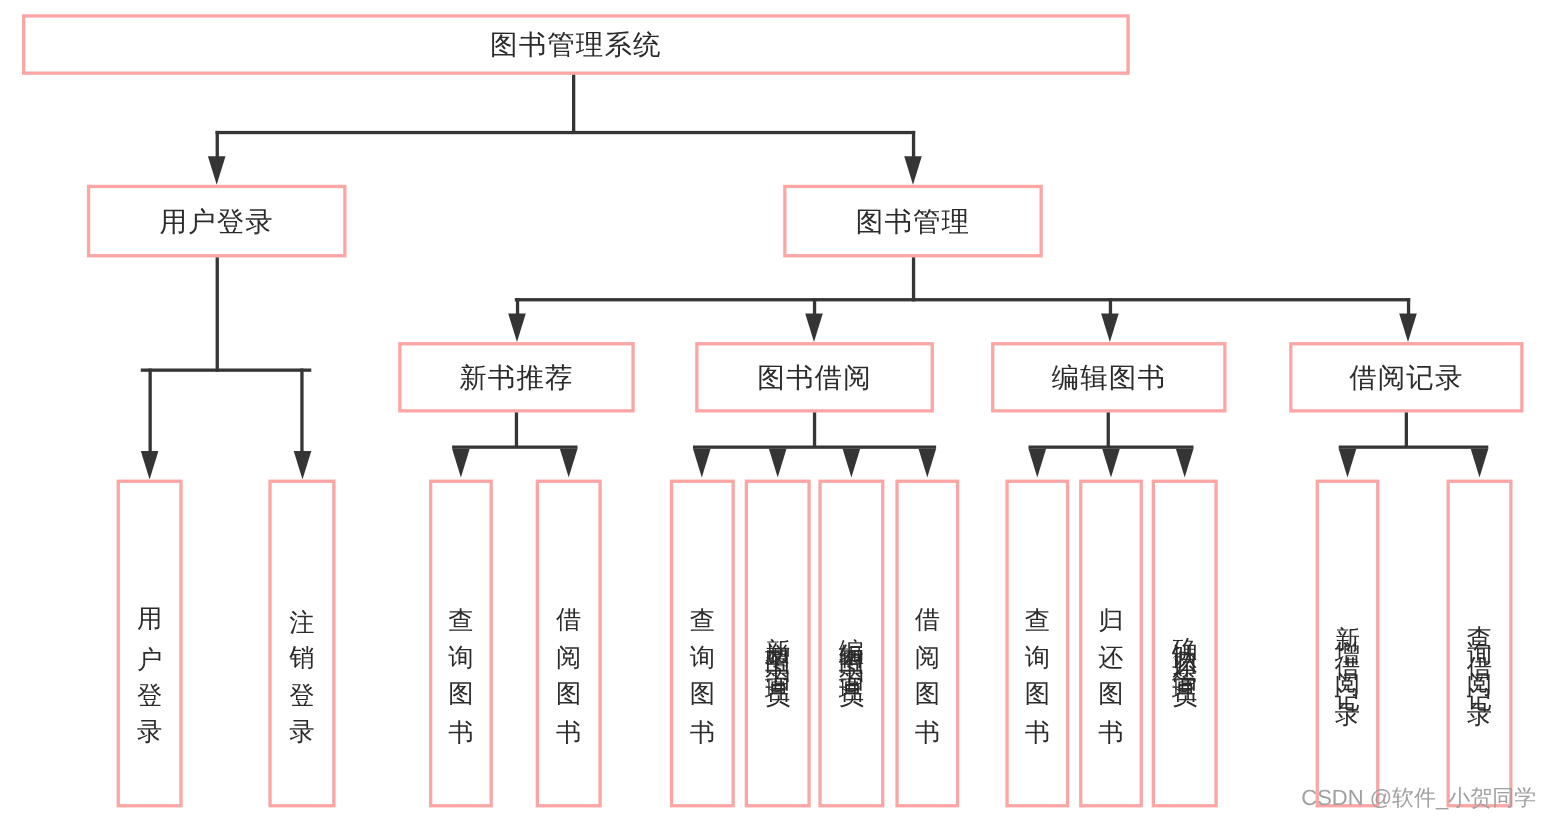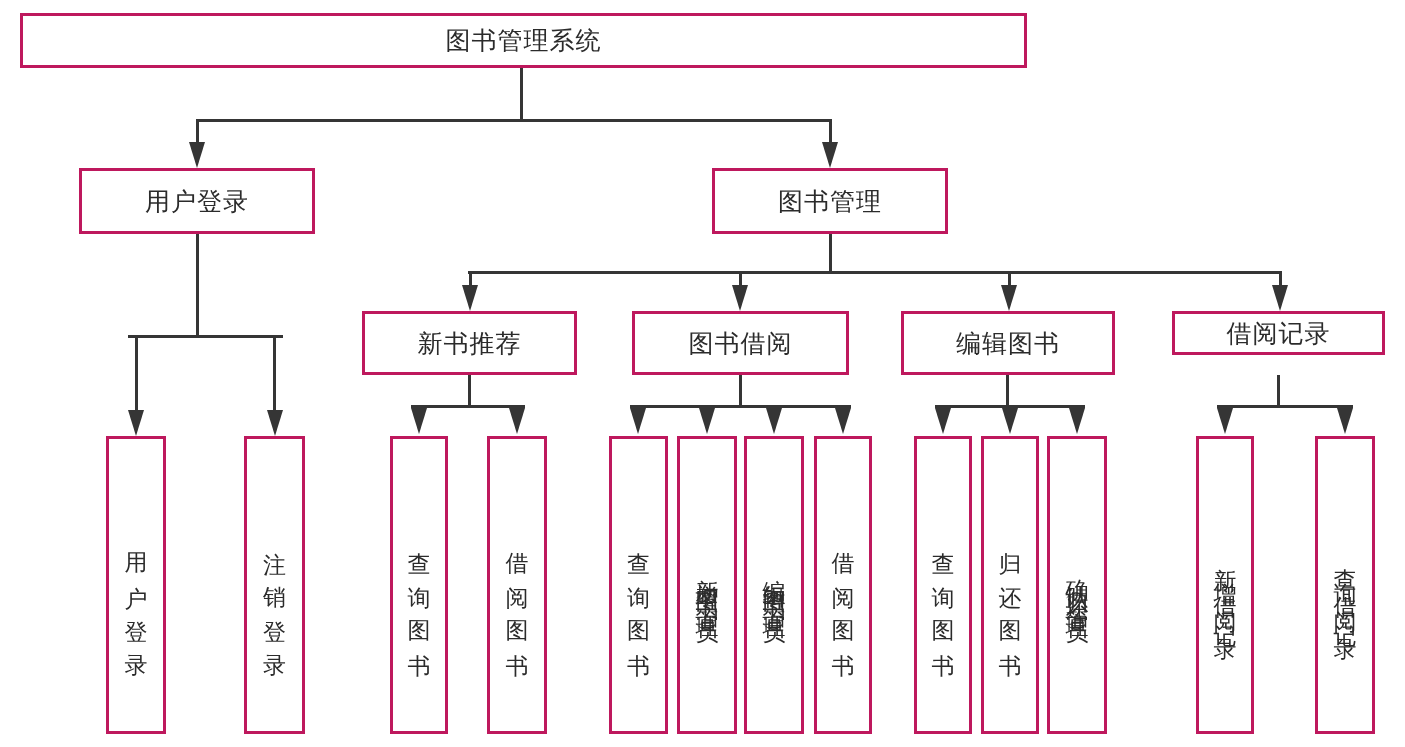--- a/index.html
+++ b/index.html
@@ -7,21 +7,21 @@
     position:relative;
     width:1405px;height:747px;
     background:#ffffff;
     font-family:"Liberation Sans","DejaVu Sans",sans-serif;
     color:#2b2b2b;
     overflow:hidden;
   }
   .box{
     position:absolute;
     background:#ffffff;
-    border:3px solid #be185d;
+    border:3px solid #fca5a5;
     box-sizing:border-box;
     display:flex;
     align-items:center;
     justify-content:center;
   }
   .hl{font-size:25px;letter-spacing:1px;}
   .vl{
     writing-mode:vertical-rl;
     text-orientation:mixed;
     font-size:23px;
@@ -91,21 +91,21 @@
 
   <div class="box hl" style="left:632px;top:311px;width:217px;height:64px;">
     <span>图书借阅</span>
   </div>
   <div class="box hl" style="left:362px;top:311px;width:215px;height:64px;">
     <span>新书推荐</span>
   </div>
   <div class="box hl" style="left:901px;top:311px;width:214px;height:64px;">
     <span>编辑图书</span>
   </div>
-  <div class="box hl" style="left:1172px;top:311px;width:213px;height:44px;">
+  <div class="box hl" style="left:1172px;top:311px;width:213px;height:64px;">
     <span>借阅记录</span>
   </div>
 
   <div class="vline" style="left:468px;top:375px;height:32px;"></div>
   <div class="hline" style="left:411px;top:405px;width:114px;"></div>
   <div class="arrow" style="left:411px;top:408px;"></div>
   <div class="arrow" style="left:509px;top:408px;"></div>
 
   <div class="vline" style="left:739px;top:375px;height:32px;"></div>
   <div class="hline" style="left:630px;top:405px;width:221px;"></div>
@@ -162,14 +162,15 @@
     <span class="vl ls9">确认归还（管理员）</span>
   </div>
 
   <div class="box leaf" style="left:1196px;width:58px;">
     <span class="vl ls6">新增借阅记录</span>
   </div>
   <div class="box leaf" style="left:1315px;width:60px;">
     <span class="vl ls6">查询借阅记录</span>
   </div>
 
+  <div class="watermark">CSDN @软件_小贺同学</div>
 
 </div>
 
 </body></html>

